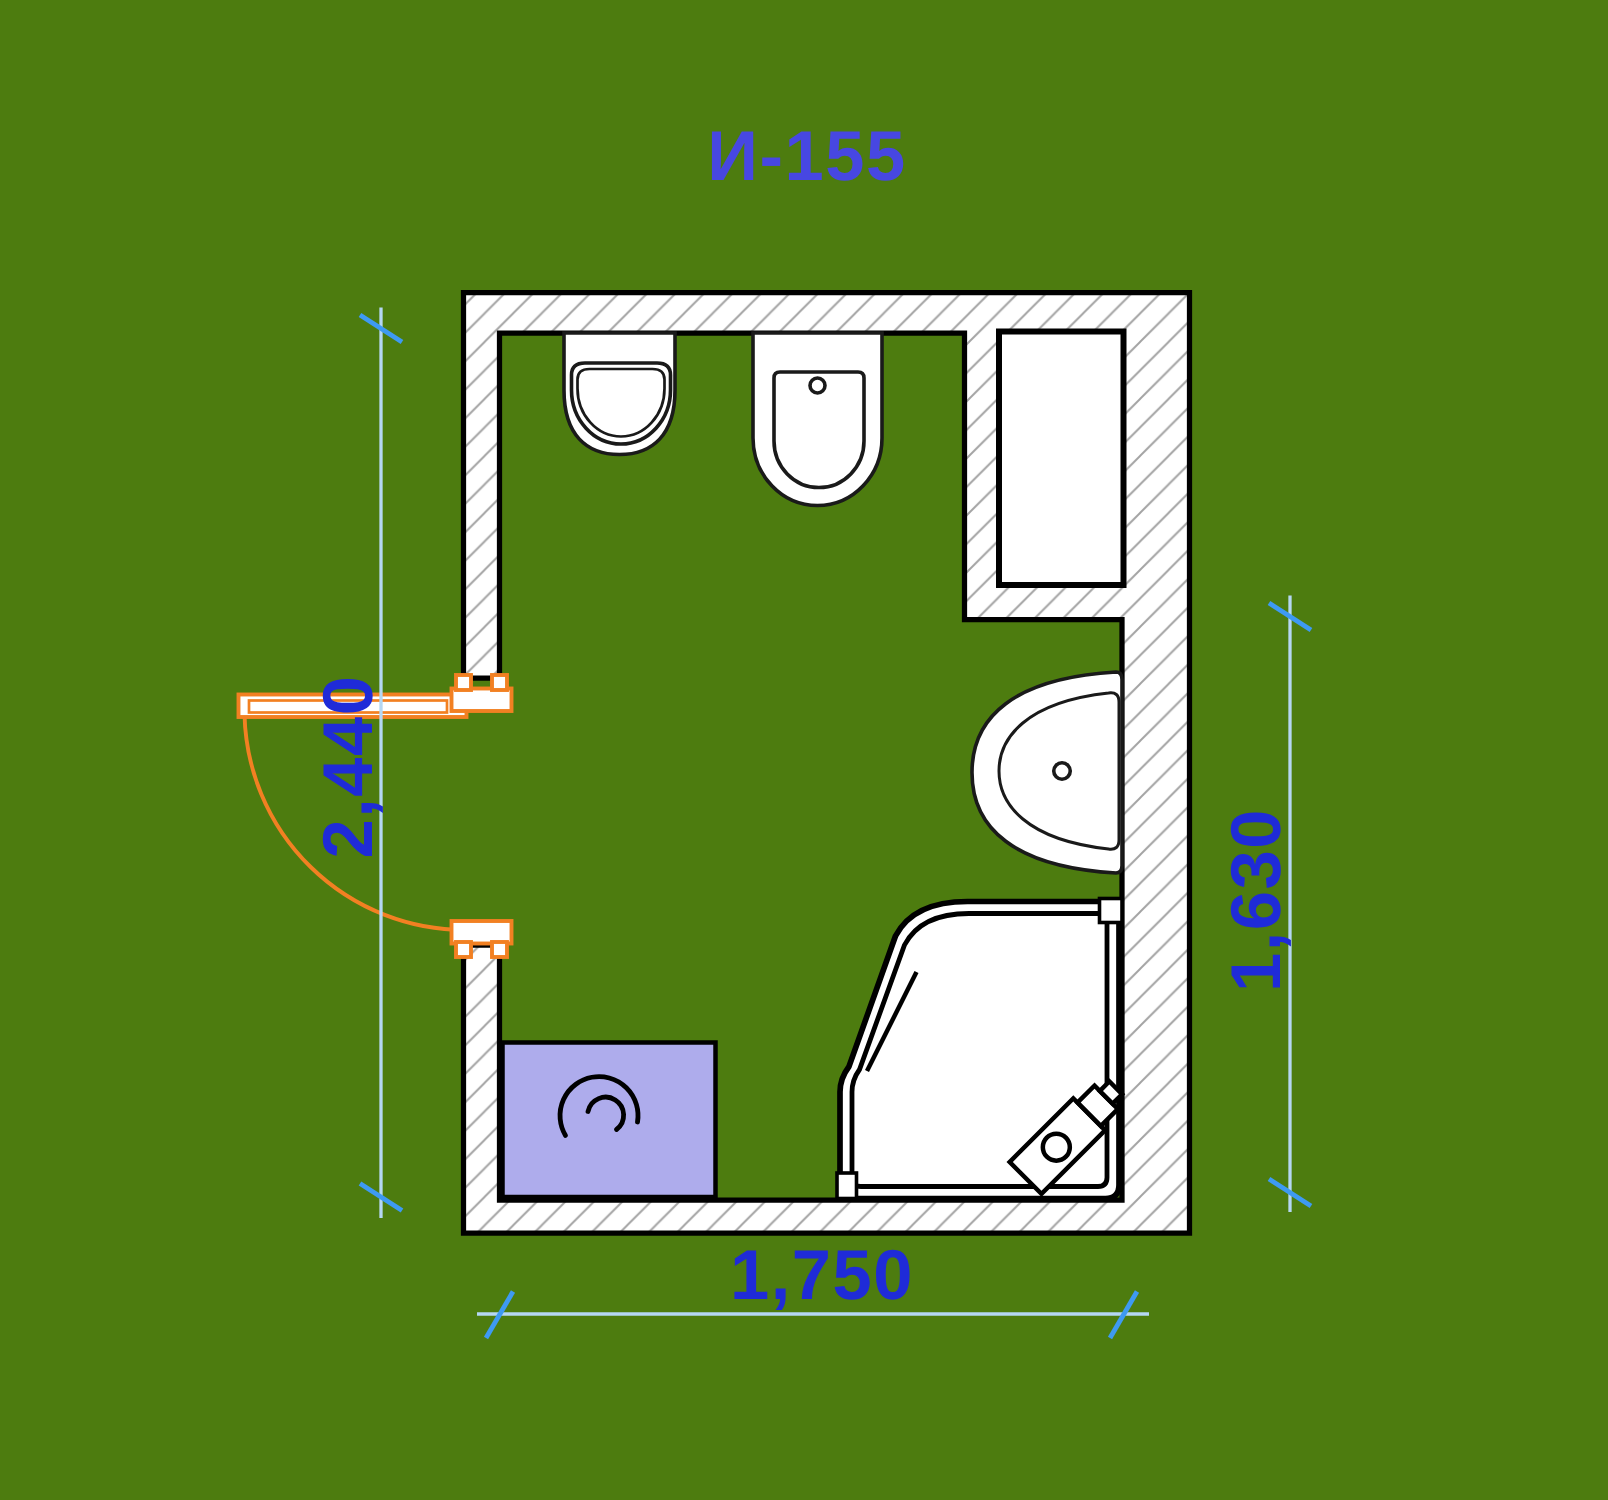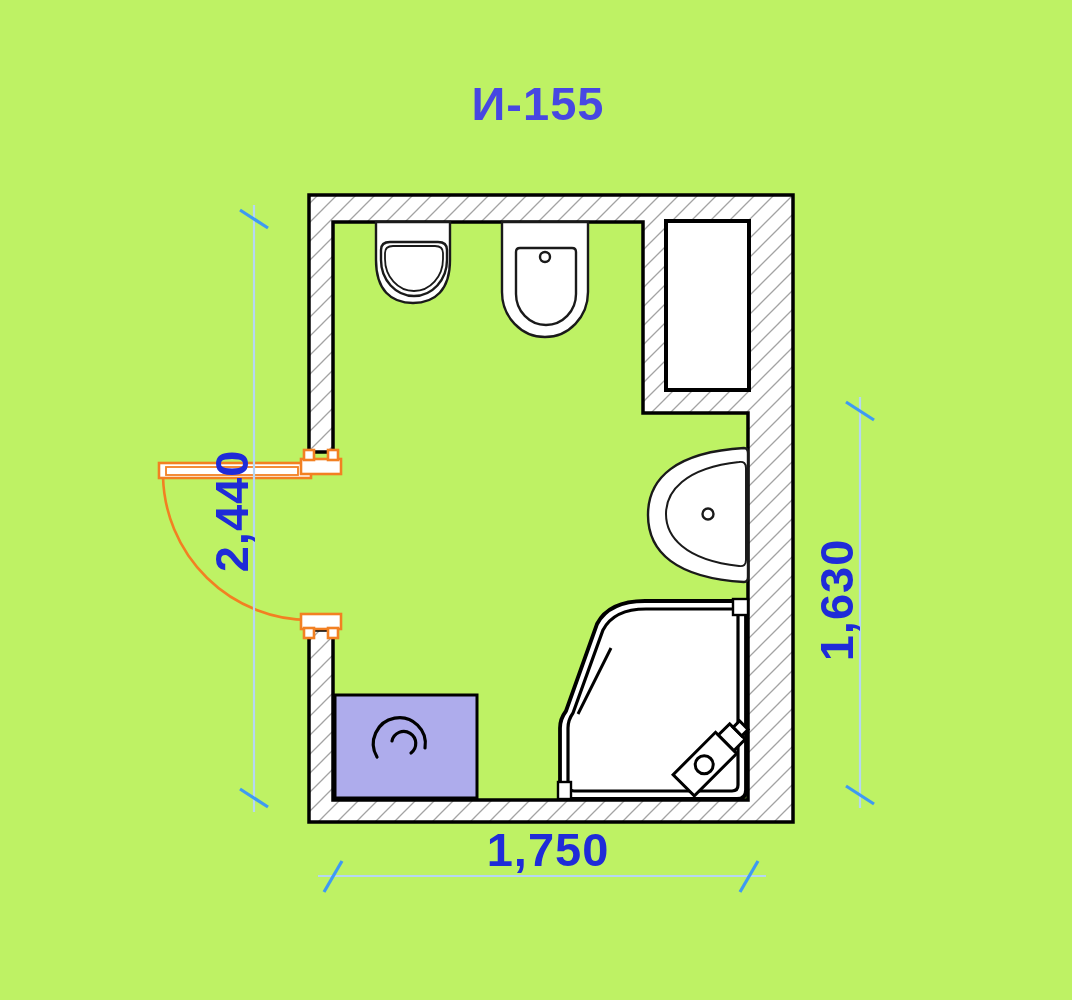--- a/index.html
+++ b/index.html
@@ -4,21 +4,21 @@
 <style>
   html, body {
     margin: 0;
     padding: 0;
     background: #ffffff;
   }
   .stage {
     position: relative;
     width: 1072px;
     height: 1000px;
-    background: #bef264;
+    background: #4d7c0f;
     overflow: hidden;
     font-family: "Liberation Sans", sans-serif;
   }
   svg { display: block; }
   text.dim {
     font-family: "Liberation Sans", sans-serif;
     font-size: 47px;
     font-weight: 700;
     letter-spacing: 1px;
   }

